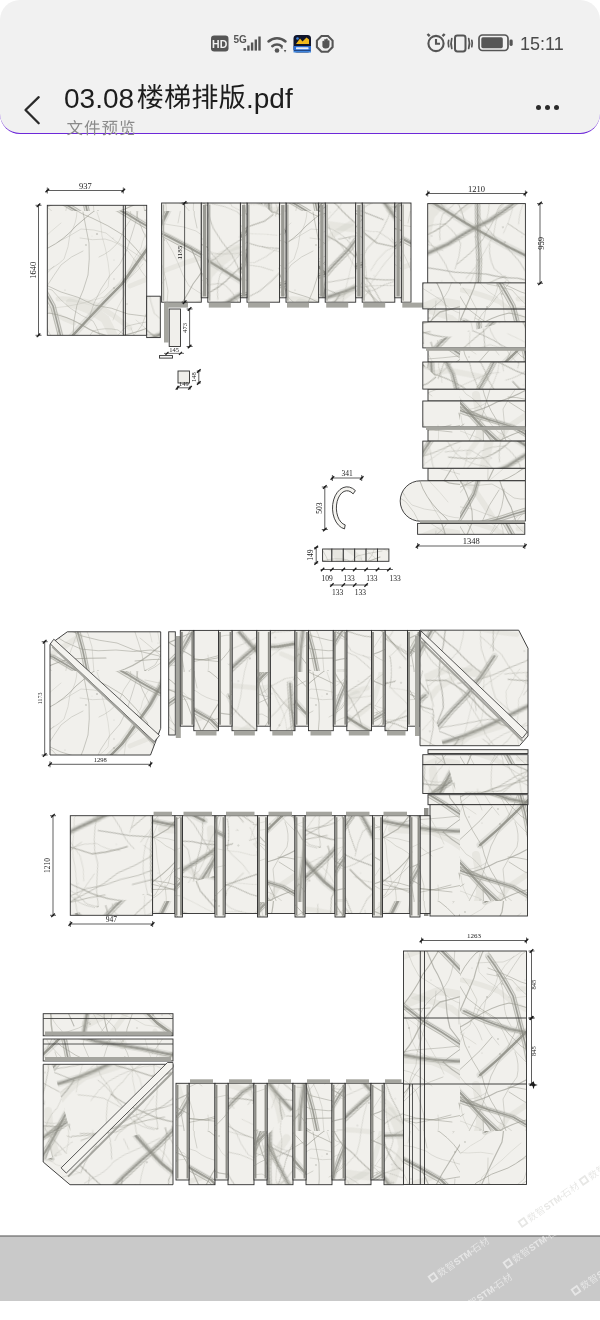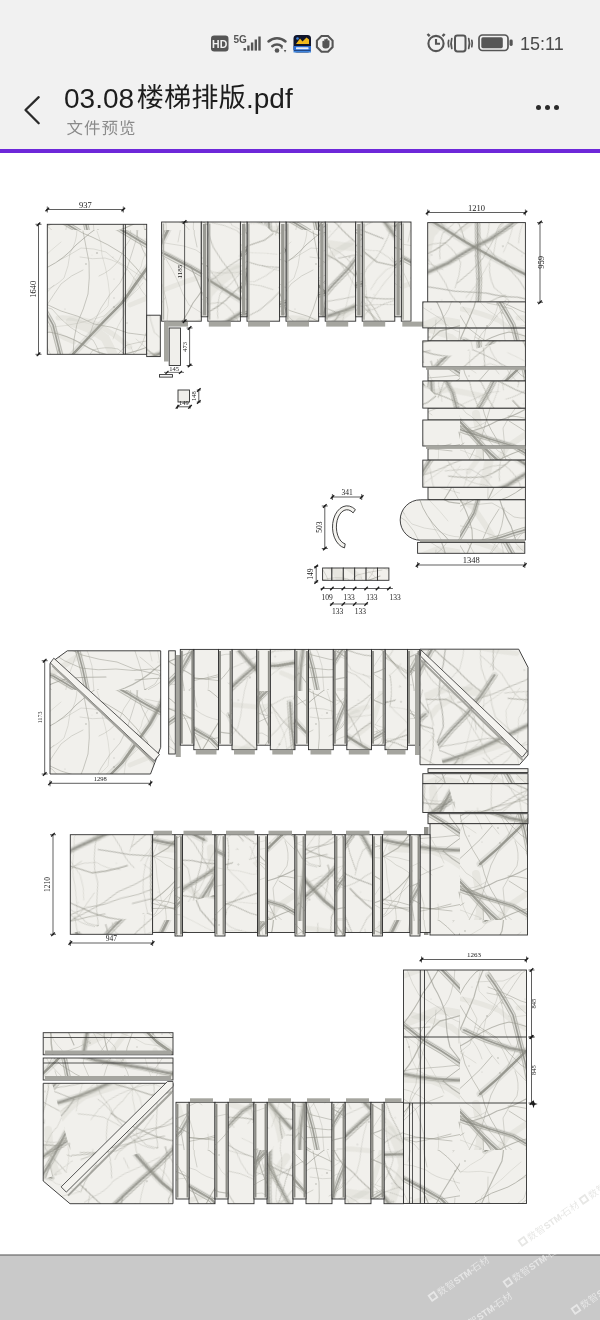--- a/index.html
+++ b/index.html
@@ -1,19 +1,19 @@
 <!DOCTYPE html>
 <html><head><meta charset="utf-8">
 <style>
  html,body{margin:0;padding:0;background:#fff;width:600px;font-family:"Liberation Sans",sans-serif;}
  svg{display:block;}
 </style></head>
 <body>
 
-<div style="position:relative;width:600px;height:153px;background:#f1f1f1;box-sizing:border-box;border-bottom:4px solid #6d28d9;">
+<div style="position:relative;width:600px;height:134px;background:#f1f1f1;box-sizing:border-box;border-bottom:1px solid #6d28d9;border-radius:20px;">
  <svg style="position:absolute;left:0;top:0" width="600" height="150" viewBox="0 0 600 150">
   <g fill="#555555">
 
    <rect x="211" y="35.5" width="17.5" height="16" rx="3.2"></rect>
    <text x="219.7" y="47.5" font-size="10.5" font-weight="bold" fill="#f1f1f1" text-anchor="middle" font-family="Liberation Sans">HD</text>
 
    <text x="233.5" y="43" font-size="10" font-weight="bold" font-family="Liberation Sans">5G</text>
    <rect x="243.5" y="48" width="2.4" height="2.6"></rect>
    <rect x="247.2" y="45.5" width="2.4" height="5.1"></rect>
    <rect x="250.9" y="42.5" width="2.4" height="8.1"></rect>

